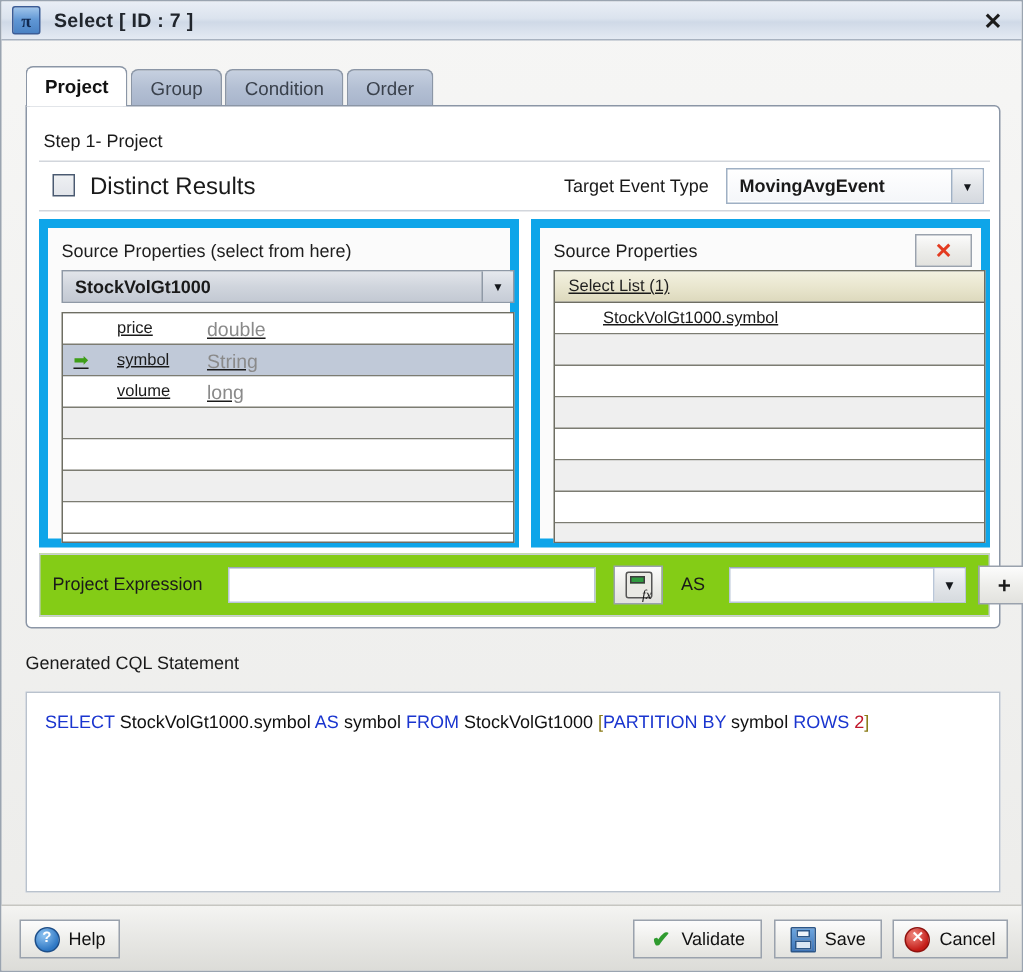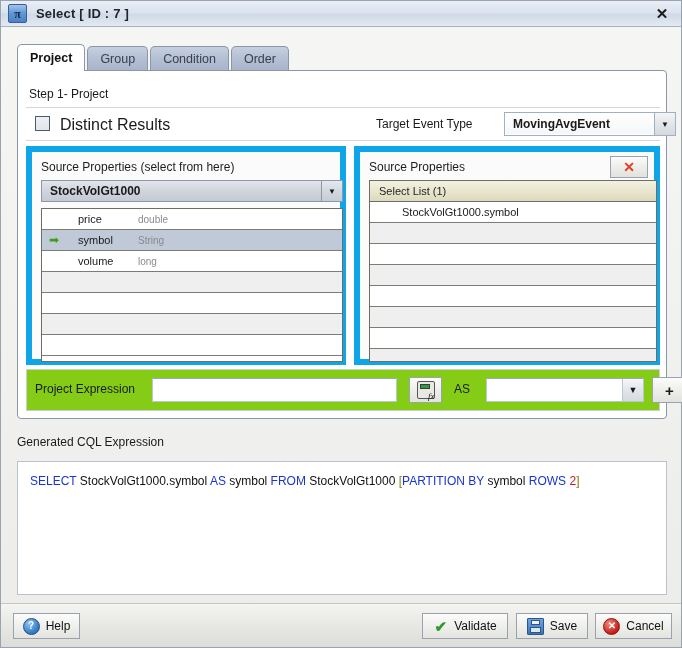--- a/index.html
+++ b/index.html
@@ -127,21 +127,21 @@
     white-space: nowrap; overflow: hidden;
   }
   .combo .carrow {
     width: 20px; height: 100%;
     border-left: 1px solid #9fb0c4;
     background: linear-gradient(to bottom,#f4f5f7 0%,#e2e5e9 50%,#d5d9df 100%);
     display: flex; align-items: center; justify-content: center;
     font-size: 8px; color: #15181c;
   }
   #tet-combo {
-    left: 478px; top: 4px; width: 172px; height: 24px;
+    left: 458px; top: 4px; width: 172px; height: 24px;
     box-shadow: 0 0 0 1px #ffffff inset;
   }
 
   
   .sub {
     position: absolute;
     border: 6px solid #0ea5e9;
     background: #fbfbfb;
     box-sizing: border-box;
   }
@@ -170,20 +170,21 @@
     background: linear-gradient(to bottom,#e6e9ee 0%,#d3d8e0 50%,#c6ccd6 100%);
     border-left: 1px solid #8f99a6;
   }
 
   .grid {
     position: absolute;
     border: 1px solid #6e6e63;
     box-sizing: border-box;
     background: #ffffff;
     overflow: hidden;
+    text-decoration: underline;
   }
   #left-grid  { left: 9px;  top: 56px; width: 302px; height: 154px; }
   #right-grid { left: 9px;  top: 28px; width: 288px; height: 182px; }
 
   .grid-head {
     height: 21px; box-sizing: border-box;
     background: linear-gradient(to bottom,#f3f1e0 0%,#e8e5cd 55%,#ddd9bd 100%);
     border-bottom: 1px solid #6e6e63;
     display: flex; align-items: center;
     padding-left: 9px;
@@ -200,21 +201,21 @@
   .row.even { background: #efefef; }
   .row.sel  { background: #c0c9d8; }
   .row .arrow-cell {
     width: 24px; text-align: center;
     color: #3e9e18; font-size: 12px; line-height: 1;
   }
   .row .cell-name {
     width: 60px; color: #1a1a1a; font-size: 11px; padding-left: 12px;
   }
   .row .cell-type {
-    color: #8a8a8a; font-size: 10px;
+    color: #8a8a8a; font-size: 13px;
   }
   .row .cell-full {
     padding-left: 32px; color: #1a1a1a; font-size: 11px;
   }
 
   
   .pe-box {
     position: absolute; left: 8px; top: 298px;
     width: 634px; height: 42px;
     border: 1px solid #c9ced6;
@@ -456,21 +457,21 @@
       <div class="as-label">AS</div>
       <div class="combo" id="as-combo">
         <div class="cval"></div>
         <div class="carrow">▼</div>
       </div>
       <div class="plus-btn">+</div>
     </div>
 
   </div>
 
-  <div class="cql-label">Generated CQL Expression</div>
+  <div class="cql-label">Generated CQL Statement</div>
   <div class="cql-box">
     <span id="cql-render"><span class="kw">SELECT</span><span class="plain"> </span><span class="plain">StockVolGt1000.symbol</span><span class="plain"> </span><span class="kw">AS</span><span class="plain"> </span><span class="plain">symbol</span><span class="plain"> </span><span class="kw">FROM</span><span class="plain"> </span><span class="plain">StockVolGt1000</span><span class="plain">  </span><span class="brk">[</span><span class="kw">PARTITION BY</span><span class="plain"> </span><span class="plain">symbol</span><span class="plain">  </span><span class="kw">ROWS</span><span class="plain"> </span><span class="num">2</span><span class="brk">]</span></span>
   </div>
 
   <div class="footer">
     <div class="btn" id="help-btn">
       <span class="ic ic-help">?</span>
       <span>Help</span>
     </div>
     <div class="btn" id="validate-btn">

